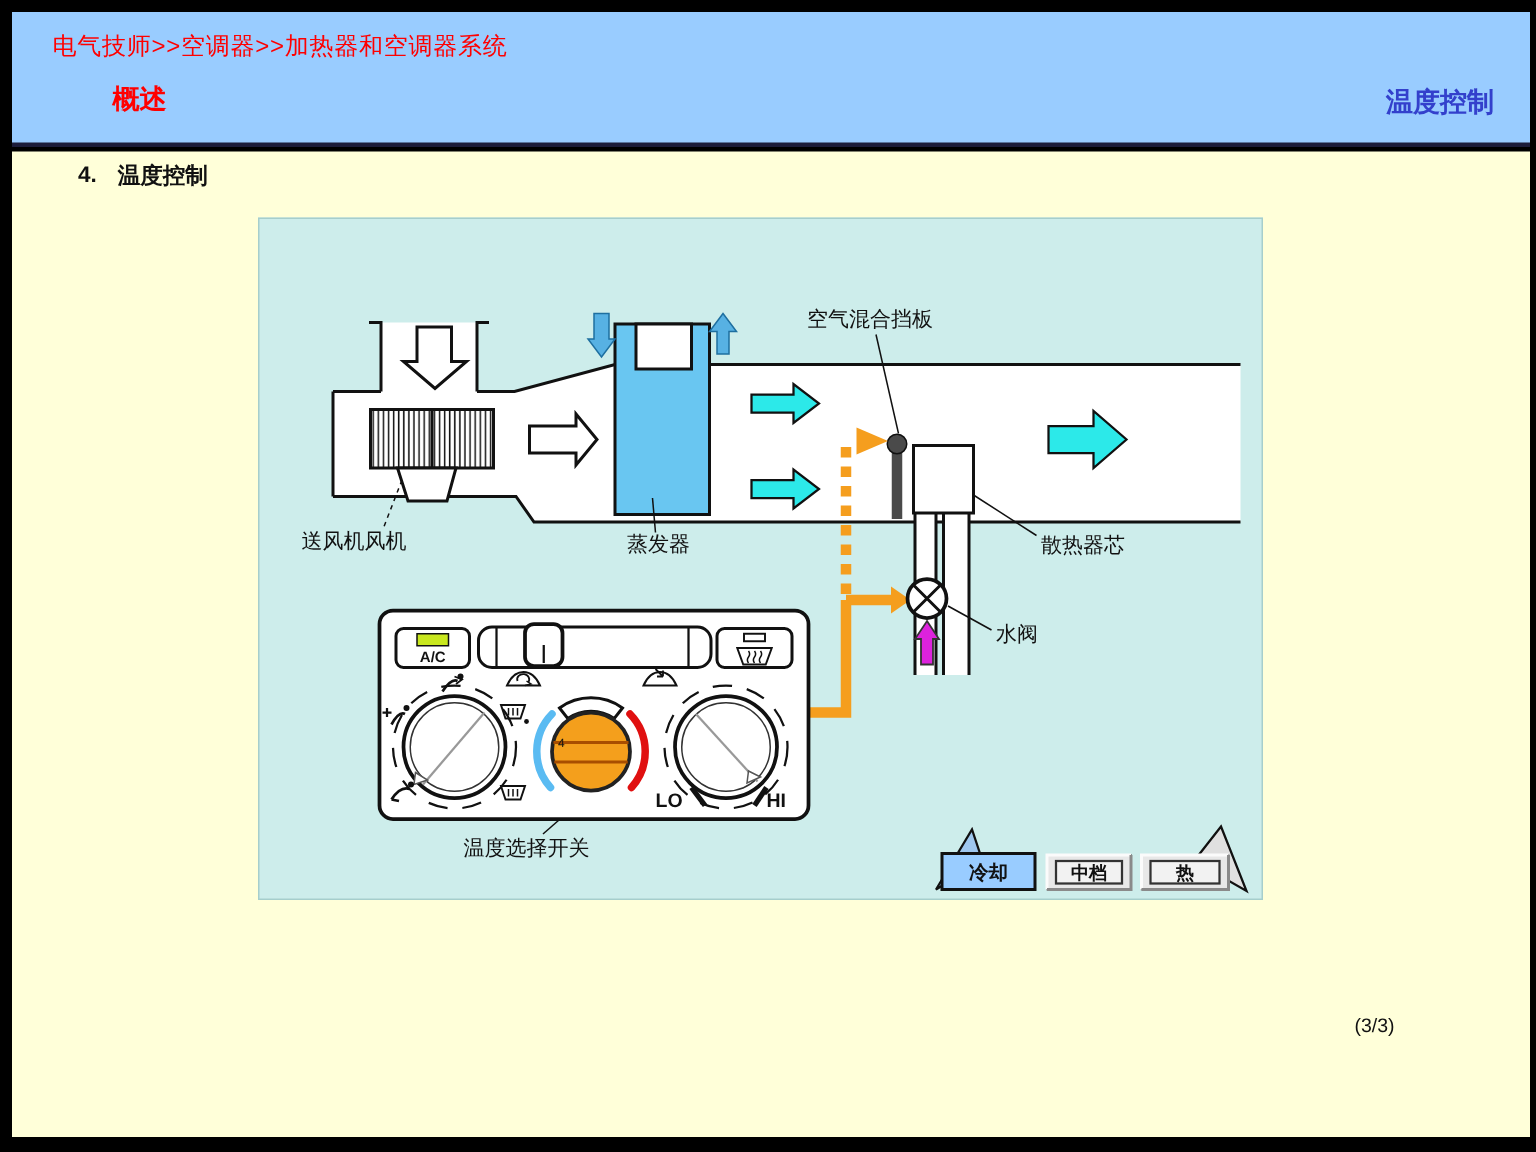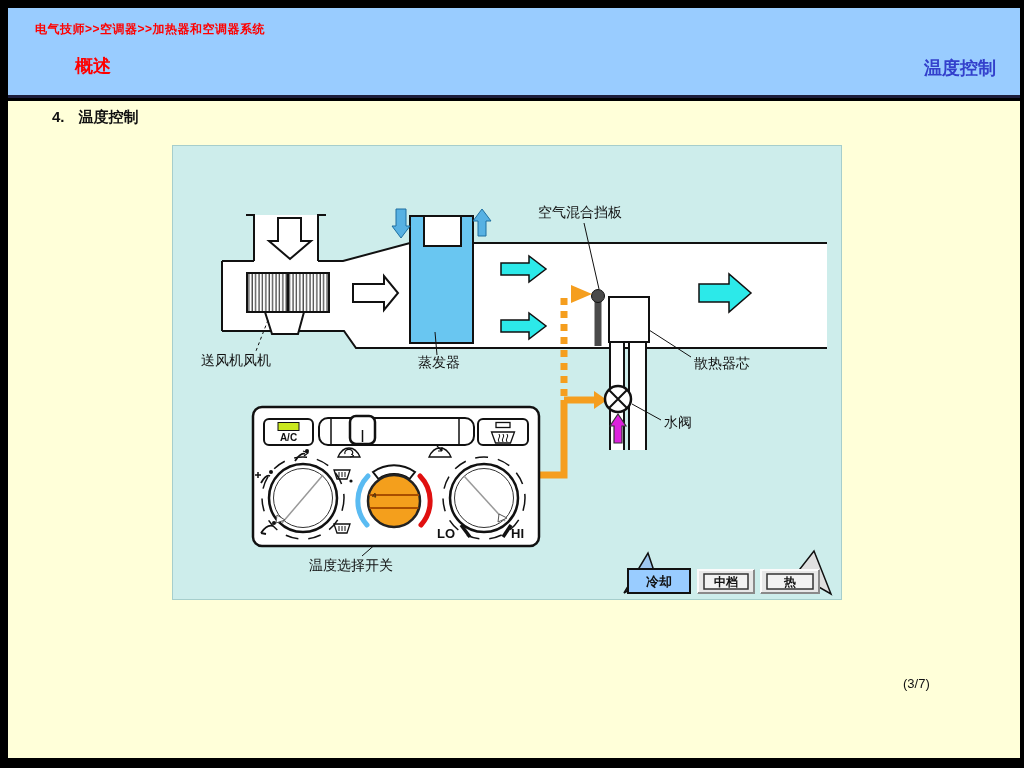--- a/index.html
+++ b/index.html
@@ -5,22 +5,22 @@
   html,body{margin:0;padding:0;}
   body{
     width:1024px;height:768px;position:relative;background:#000;
     font-family:"Liberation Sans", sans-serif;overflow:hidden;
   }
   .slide-header{
     position:absolute;left:8px;top:8px;width:1012px;height:90px;
     background:#99CCFF;border-bottom:3px solid #1c1c3a;box-sizing:border-box;
   }
   .breadcrumb{
-    position:absolute;left:27px;top:13px;color:#f00;font-weight:bold;
-    font-size:12px;letter-spacing:.5px;
+    position:absolute;left:27px;top:13px;color:#f00;font-weight:normal;
+    font-size:16px;letter-spacing:.5px;
   }
   .section-label{
     position:absolute;left:27px;top:46px;color:#f00;font-weight:bold;font-size:18px;margin-left:40px;
   }
   .topic-label{
     position:absolute;right:24px;top:48px;color:#3340cc;font-weight:bold;font-size:18px;
   }
   .slide-body{
     position:absolute;left:8px;top:101px;width:1012px;height:657px;background:#FFFFD9;
   }
@@ -244,14 +244,14 @@
           <rect x="588" y="424" width="58" height="23" fill="#E8E8E8" stroke="#555" stroke-width="1"></rect>
           <path d="M588,447 V424 H646" stroke="#fbfbfb" stroke-width="2" fill="none"></path>
           <path d="M588,447 H646 V424" stroke="#8a8a8a" stroke-width="2" fill="none"></path>
           <rect x="594" y="428" width="46" height="15" fill="#F2F2F2" stroke="#333" stroke-width="1.5"></rect>
           <text x="617" y="440" font-size="12" font-weight="bold" fill="#111" text-anchor="middle">热</text>
         </g>
       </g>
     </svg>
   </div>
 
-  <div class="page-indicator">(3/7)</div>
+  <div class="page-indicator">(3/3)</div>
 </div>
 
 </body></html>

